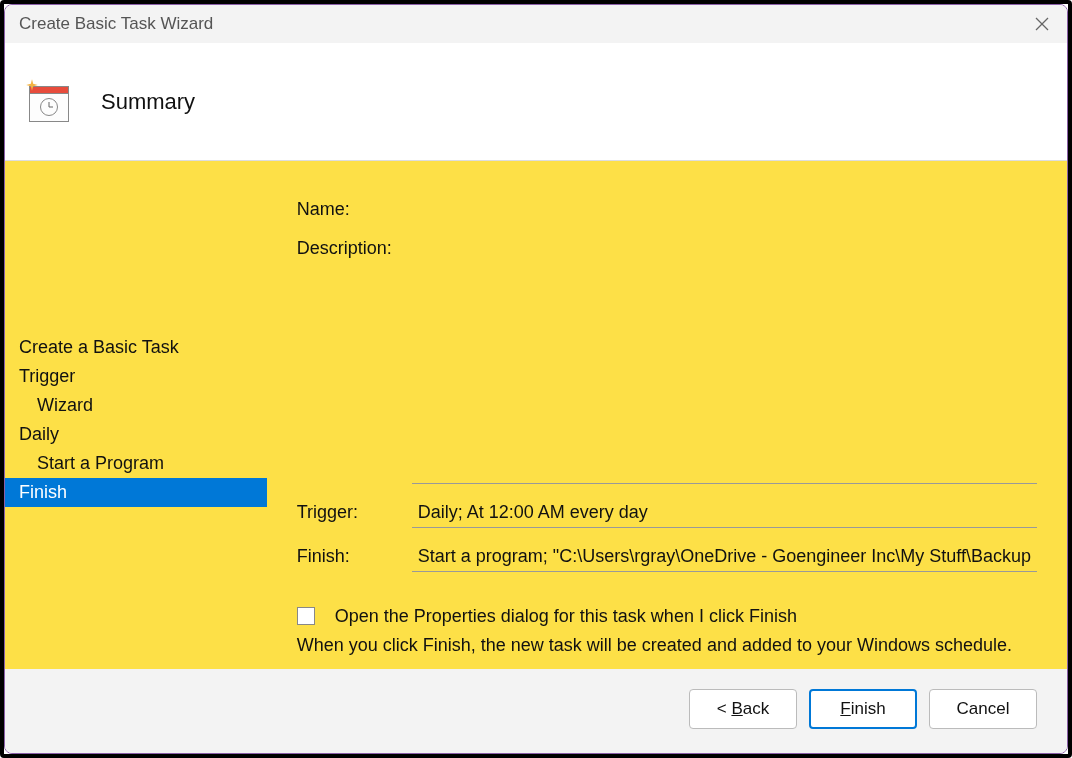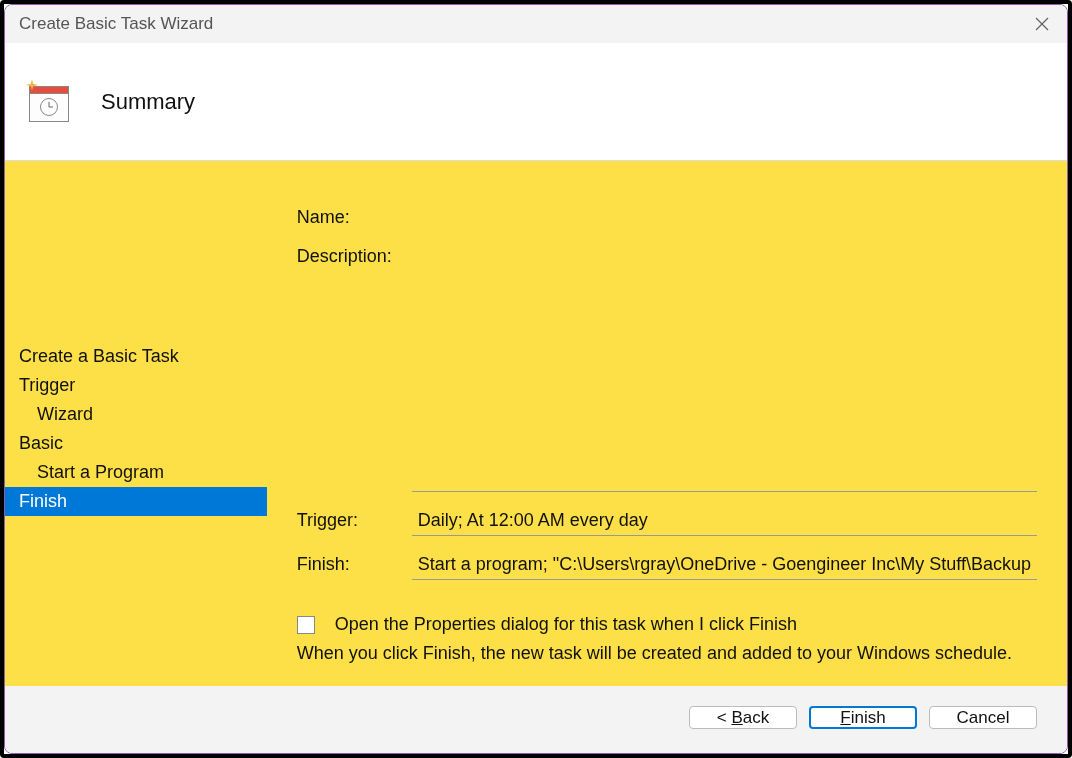--- a/index.html
+++ b/index.html
@@ -220,21 +220,21 @@
     }
     .button-bar {
       display: flex;
       justify-content: flex-end;
       gap: 12px;
       padding: 20px 30px 24px 0;
       background: #f3f3f3;
     }
     .btn {
       min-width: 108px;
-      height: 23px;
+      height: 40px;
       font-size: 17px;
       background: #fff;
       border: 1px solid #bbb;
       border-radius: 4px;
       cursor: pointer;
       font-family: inherit;
       color: #111;
     }
     .btn.primary {
       border: 2px solid #0078d7;
@@ -269,21 +269,21 @@
           </svg>
       </div>
       <div class="header-title">Summary</div>
     </div>
 
     <div class="content-area">
       <div class="sidebar">
         <div class="sidebar-item">Create a Basic Task</div>
         <div class="sidebar-item">Trigger</div>
         <div class="sidebar-item sub">Wizard</div>
-        <div class="sidebar-item">Basic</div>
+        <div class="sidebar-item">Daily</div>
         <div class="sidebar-item sub">Start a Program</div>
         <div class="sidebar-item selected">Finish</div>
       </div>
 
       <div class="main-panel">
         <div class="form-row">
           <div class="form-label">Name:</div>
         </div>
         <div class="form-row">
           <div class="form-label">Description:</div>

